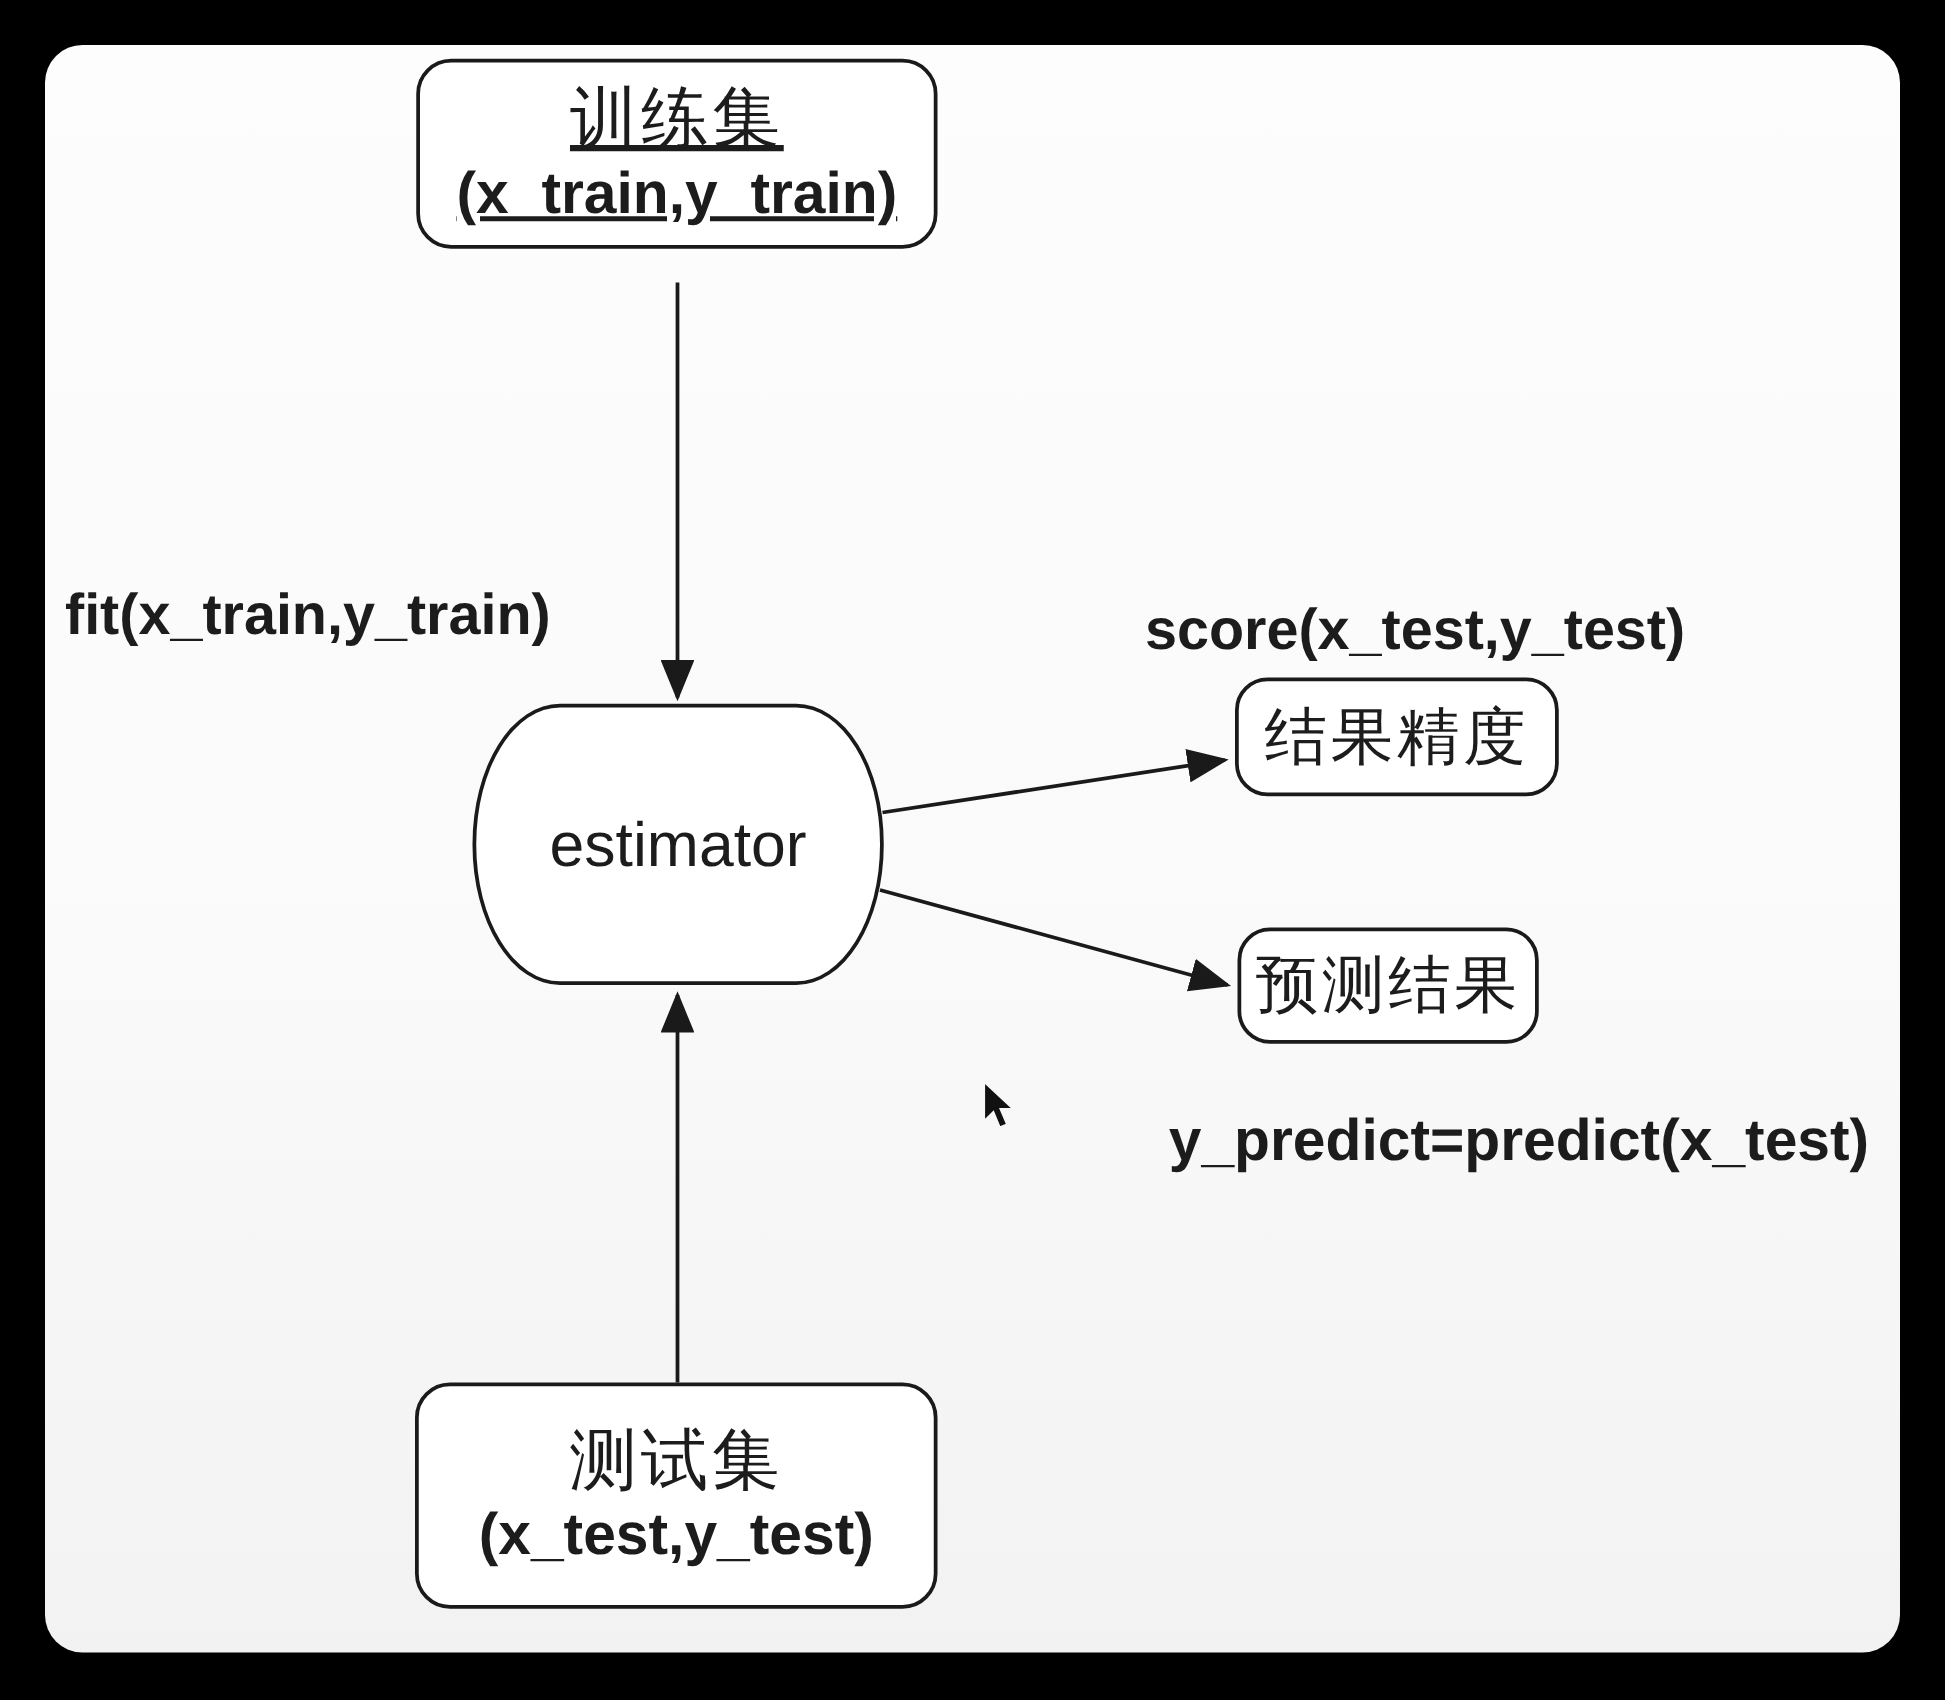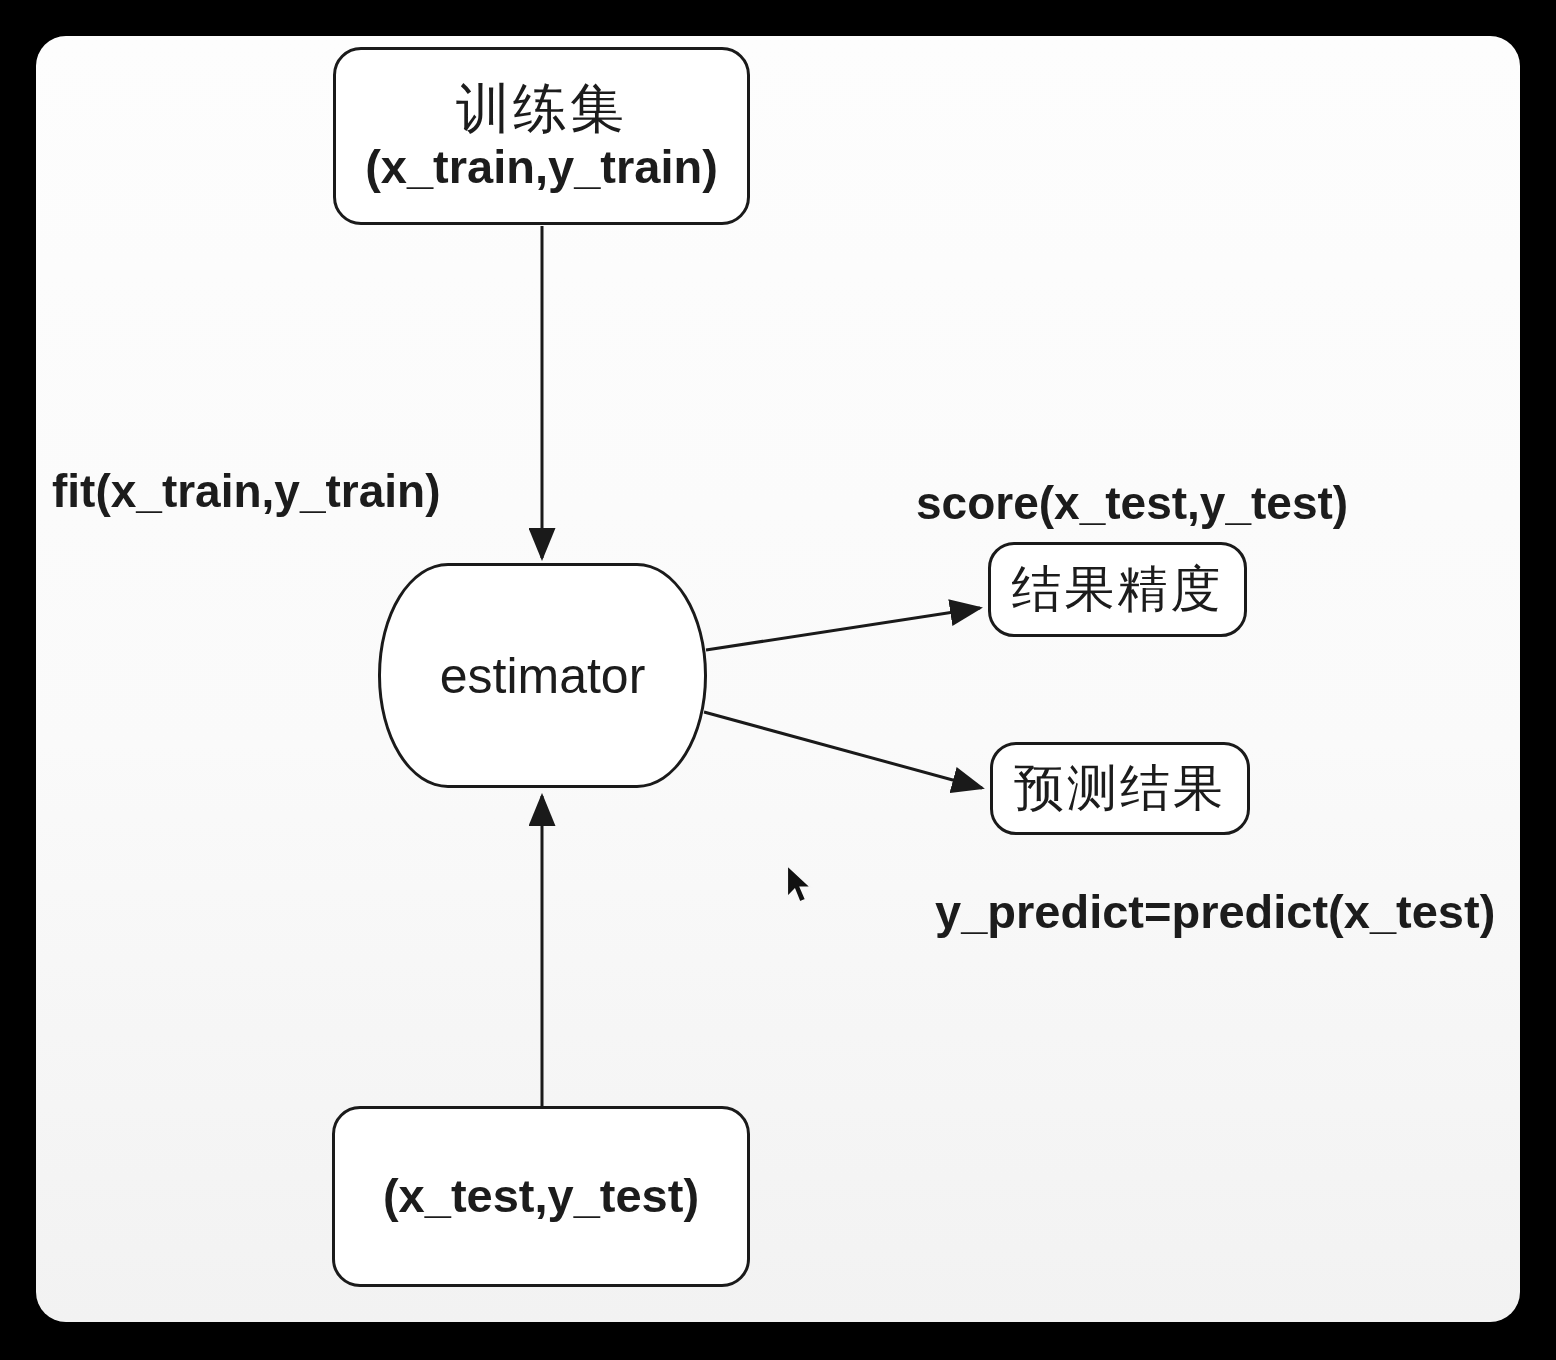--- a/index.html
+++ b/index.html
@@ -41,41 +41,42 @@
     border: 3px solid #1a1a1a;
     color: #1c1c1c;
     display: flex;
     flex-direction: column;
     align-items: center;
     justify-content: center;
     text-align: center;
   }
   .node-train {
     left: 297px; top: 11px;
-    width: 417px; height: 178px;
+    width: 417px; height: 152px;
     border-radius: 28px;
+    text-decoration: underline;
   }
   .node-test {
     left: 296px; top: 1070px;
     width: 418px; height: 181px;
     border-radius: 28px;
   }
   .node-estimator {
     left: 342px; top: 527px;
     width: 329px; height: 225px;
     border-radius: 70px / 112px;
   }
   .node-pill-top {
     left: 952px; top: 506px;
     width: 259px; height: 95px;
     border-radius: 26px;
   }
   .node-pill-bottom {
     left: 954px; top: 706px;
-    width: 260px; height: 93px;
+    width: 241px; height: 93px;
     border-radius: 26px;
   }
   .node-title {
     font-size: 54px;
     font-weight: 500;
     line-height: 1.15;
     letter-spacing: 3px;
   }
   .node-sub {
     font-size: 47px;
@@ -144,20 +145,21 @@
 
     <div class="node node-pill-top">
       <div class="pill-label">结果精度</div>
     </div>
 
     <div class="node node-pill-bottom">
       <div class="pill-label">预测结果</div>
     </div>
 
     <div class="node node-test">
+      <div class="node-title">测试集</div>
       <div class="node-sub">(x_test,y_test)</div>
     </div>
 
     <div class="code-label label-fit">fit(x_train,y_train)</div>
     <div class="code-label label-score">score(x_test,y_test)</div>
     <div class="code-label label-predict">y_predict=predict(x_test)</div>
 
     <svg class="cursor" viewBox="0 0 24 32" xmlns="http://www.w3.org/2000/svg">
       <path d="M2,1 L2,24 L7.4,18.6 L11.1,27.6 L15.4,25.8 L11.6,16.9 L19,16.9 Z" fill="#111111" stroke="#f7f7f7" stroke-width="1.2"></path>
     </svg>

